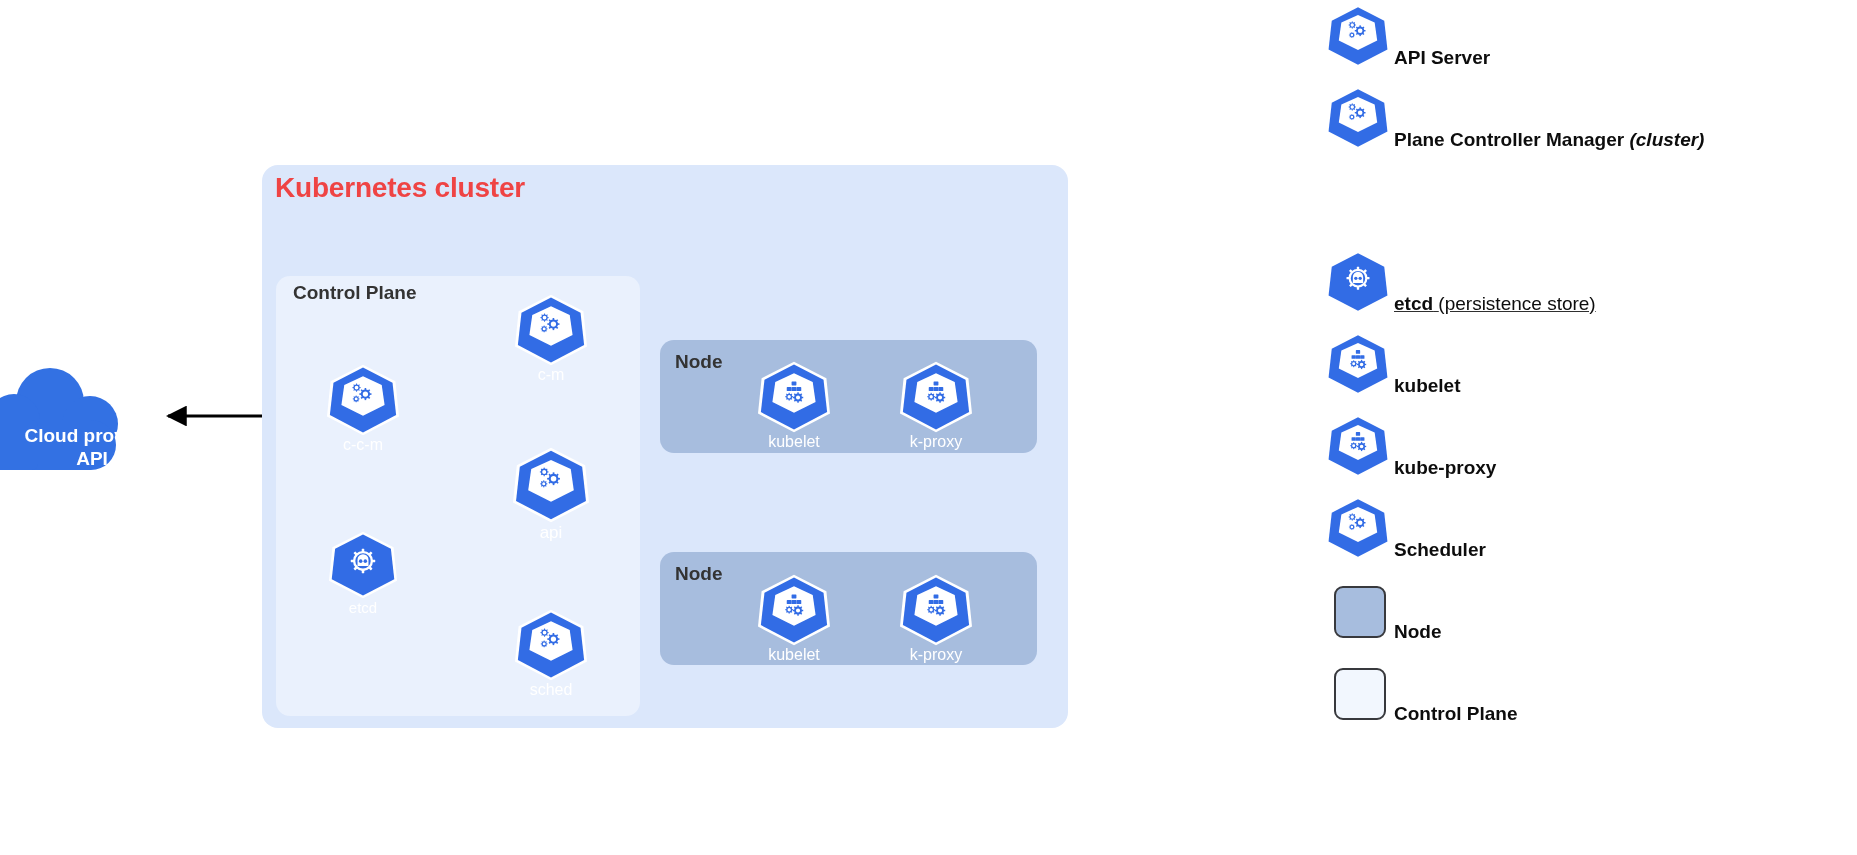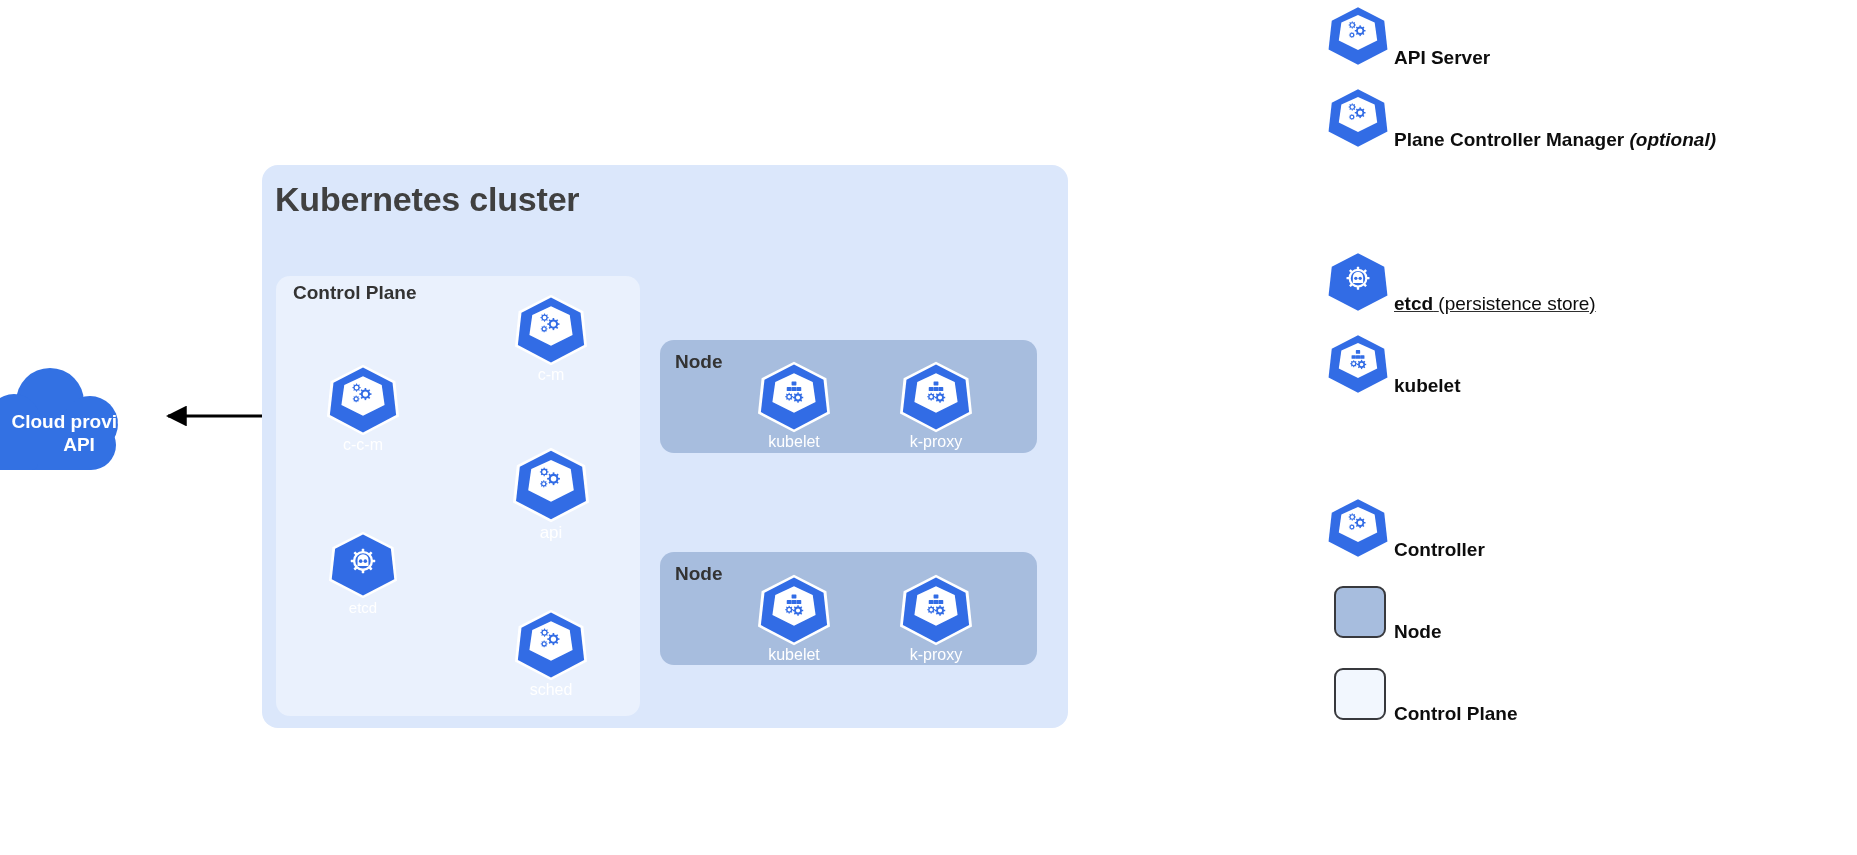--- a/index.html
+++ b/index.html
@@ -31,25 +31,24 @@
     top: 165px;
     width: 806px;
     height: 563px;
     background: #dbe7fb;
     border-radius: 16px;
   }
   .cluster-title {
     position: absolute;
     left: 275px;
     top: 172px;
-    font-size: 34px;
+    font-size: 28px;
     font-weight: bold;
-    color: #404040;
+    color: #ef4444;
     letter-spacing: -0.2px;
-    margin-top: 8px;
   }
 
   .control-plane-box {
     position: absolute;
     left: 276px;
     top: 276px;
     width: 364px;
     height: 440px;
     background: #eaf1fd;
     border-radius: 14px;
@@ -99,28 +98,29 @@
     font-family: "Liberation Sans", sans-serif;
     white-space: nowrap;
     pointer-events: none;
   }
 
   
   .cloud-shape { position: absolute; left: -22px; top: 368px; }
   .cloud-text {
     position: absolute;
     left: 0px;
-    top: 410px;
+    top: 424px;
     width: 158px;
     text-align: center;
     color: #ffffff;
     font-size: 19px;
     font-weight: bold;
     line-height: 23px;
     pointer-events: none;
+    padding-left: 13px;
   }
 
   
   .legend {
     position: absolute;
     left: 1320px;
     top: 0px;
     width: 537px;
     height: 855px;
   }
@@ -438,21 +438,21 @@
         <div class="k8s" style="left: 38px; top: 36px;">
           <svg width="64" height="64" viewBox="0 0 100 100" class="hexwrap">
             <polygon points="50,1 95,24 100,73 50,99 0,73 5,24" fill="#ffffff"></polygon>
             <polygon points="50,5 91,26 96,71 50,95 4,71 9,26" fill="#326ce5"></polygon>
             <polygon points="50,17 76,29 80,57 50,72 20,57 24,29" fill="#ffffff"></polygon>
             <use xlink:href="#sym-gears" transform="translate(50,44) scale(0.56) translate(-50,-50)"></use>
           </svg>
           <div class="k8s-label" style="font-size: 14px; top: 32px;">c-c-m</div>
         </div>
       </div>
-      <div class="legend-text"><b>Plane Controller Manager</b> <i>(optional)</i></div>
+      <div class="legend-text"><b>Plane Controller Manager</b> <i>(cluster)</i></div>
     </div>
     <div class="legend-row" style="top: 246px; text-decoration: underline;">
       <div class="legend-swatch-wrap">
         <div class="k8s" style="left: 38px; top: 36px;">
           <svg width="64" height="64" viewBox="0 0 100 100" class="hexwrap" style="--glyph: #ffffff;">
             <polygon points="50,1 95,24 100,73 50,99 0,73 5,24" fill="#ffffff"></polygon>
             <polygon points="50,5 91,26 96,71 50,95 4,71 9,26" fill="#326ce5"></polygon>
             <circle cx="50" cy="44" r="0"></circle>
             <g transform="translate(50,44) scale(0.62) translate(-50,-50)" fill="#ffffff">
       <g fill="#326ce5">
@@ -487,33 +487,47 @@
             <polygon points="50,1 95,24 100,73 50,99 0,73 5,24" fill="#ffffff"></polygon>
             <polygon points="50,5 91,26 96,71 50,95 4,71 9,26" fill="#326ce5"></polygon>
             <polygon points="50,17 76,29 80,57 50,72 20,57 24,29" fill="#ffffff"></polygon>
             <use xlink:href="#sym-kubelet" transform="translate(50,44) scale(0.56) translate(-50,-50)"></use>
           </svg>
           <div class="k8s-label" style="font-size: 14px; top: 32px;">kubelet</div>
         </div>
       </div>
       <div class="legend-text"><b>kubelet</b></div>
     </div>
+    <div class="legend-row" style="top: 410px;">
+      <div class="legend-swatch-wrap">
+        <div class="k8s" style="left: 38px; top: 36px;">
+          <svg width="64" height="64" viewBox="0 0 100 100" class="hexwrap">
+            <polygon points="50,1 95,24 100,73 50,99 0,73 5,24" fill="#ffffff"></polygon>
+            <polygon points="50,5 91,26 96,71 50,95 4,71 9,26" fill="#326ce5"></polygon>
+            <polygon points="50,17 76,29 80,57 50,72 20,57 24,29" fill="#ffffff"></polygon>
+            <use xlink:href="#sym-kubelet" transform="translate(50,44) scale(0.56) translate(-50,-50)"></use>
+          </svg>
+          <div class="k8s-label" style="font-size: 14px; top: 32px;">k-proxy</div>
+        </div>
+      </div>
+      <div class="legend-text"><b>kube-proxy</b></div>
+    </div>
     <div class="legend-row" style="top: 492px;">
       <div class="legend-swatch-wrap">
         <div class="k8s" style="left: 38px; top: 36px;">
           <svg width="64" height="64" viewBox="0 0 100 100" class="hexwrap">
             <polygon points="50,1 95,24 100,73 50,99 0,73 5,24" fill="#ffffff"></polygon>
             <polygon points="50,5 91,26 96,71 50,95 4,71 9,26" fill="#326ce5"></polygon>
             <polygon points="50,17 76,29 80,57 50,72 20,57 24,29" fill="#ffffff"></polygon>
             <use xlink:href="#sym-gears" transform="translate(50,44) scale(0.56) translate(-50,-50)"></use>
           </svg>
           <div class="k8s-label" style="font-size: 14px; top: 32px;">sched</div>
         </div>
       </div>
-      <div class="legend-text"><b>Controller</b></div>
+      <div class="legend-text"><b>Scheduler</b></div>
     </div>
     <div class="legend-row" style="top: 574px;">
       <div class="legend-swatch-wrap">
         <div class="swatch-rect node"></div>
       </div>
       <div class="legend-text"><b>Node</b></div>
     </div>
     <div class="legend-row" style="top: 656px;">
       <div class="legend-swatch-wrap">
         <div class="swatch-rect cp"></div>

